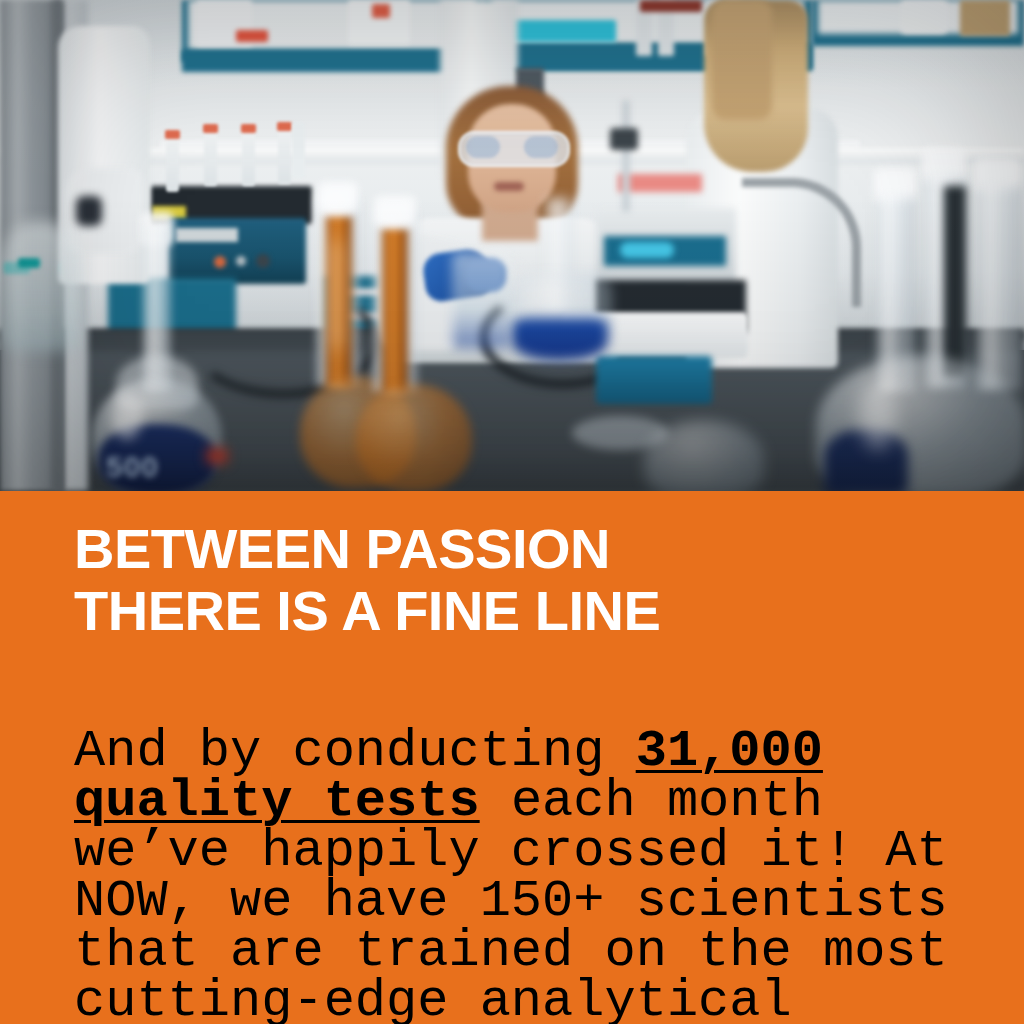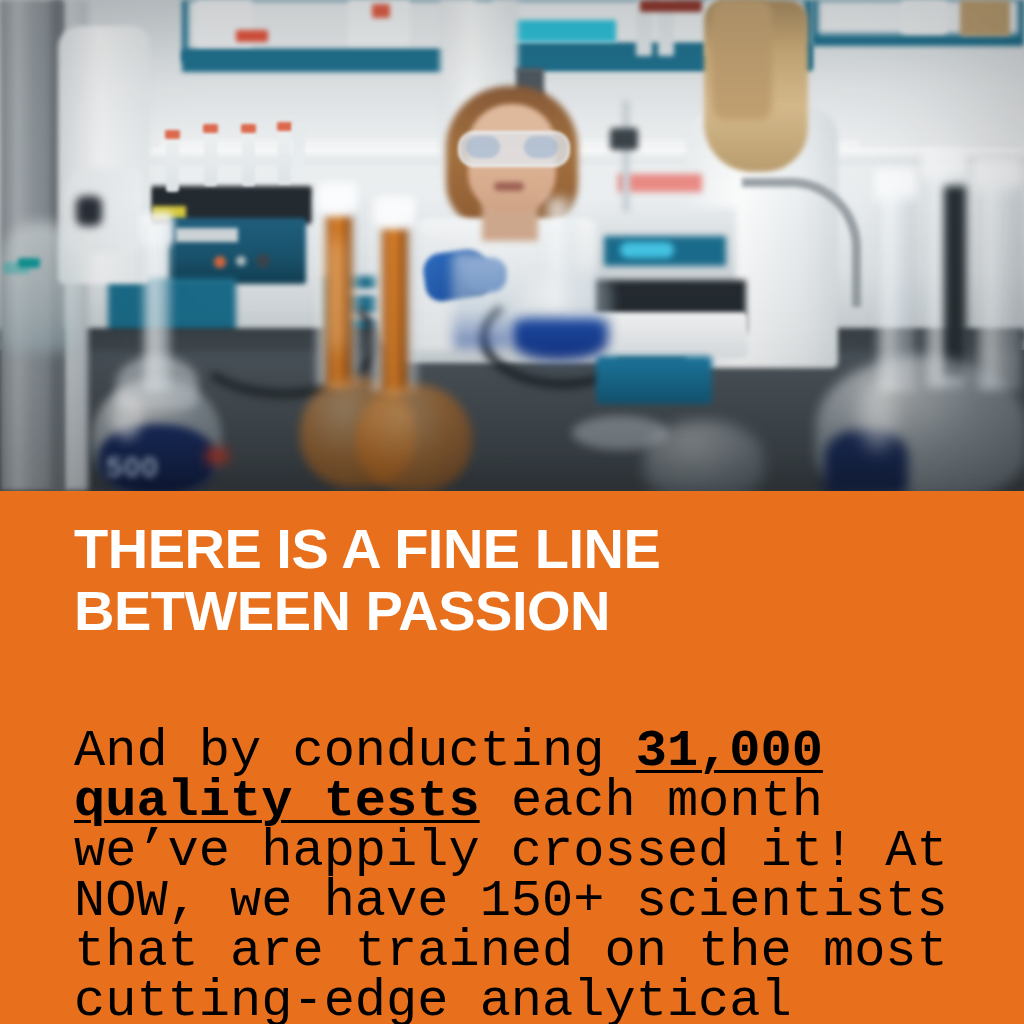--- a/index.html
+++ b/index.html
@@ -745,20 +745,20 @@
     <div class="glass-flask-mid"></div>
     <div class="fg-soft" style="left:860px;top:380px;width:36px;height:70px;background:rgba(255,255,255,0.45);border-radius:50%;"></div>
 
     <div class="photo-grade"></div>
     <div class="photo-vignette"></div>
   </div>
 
   <div id="panel">
 
     <div id="headline">
+      <span class="hl-line">BETWEEN PASSION</span>
       <span class="hl-line">THERE IS A FINE LINE</span>
-      <span class="hl-line">BETWEEN PASSION</span>
     </div>
 
     <div id="body-copy"><span>And by conducting </span><span class="bold-underline">31,000 quality tests</span><span> each month we’ve happily crossed it! At NOW, we have 150+ scientists that are trained on the most cutting-edge analytical instruments to test for everything from pesticides to potency.</span></div>
 
   </div>
 </div>
 
 </body></html>

